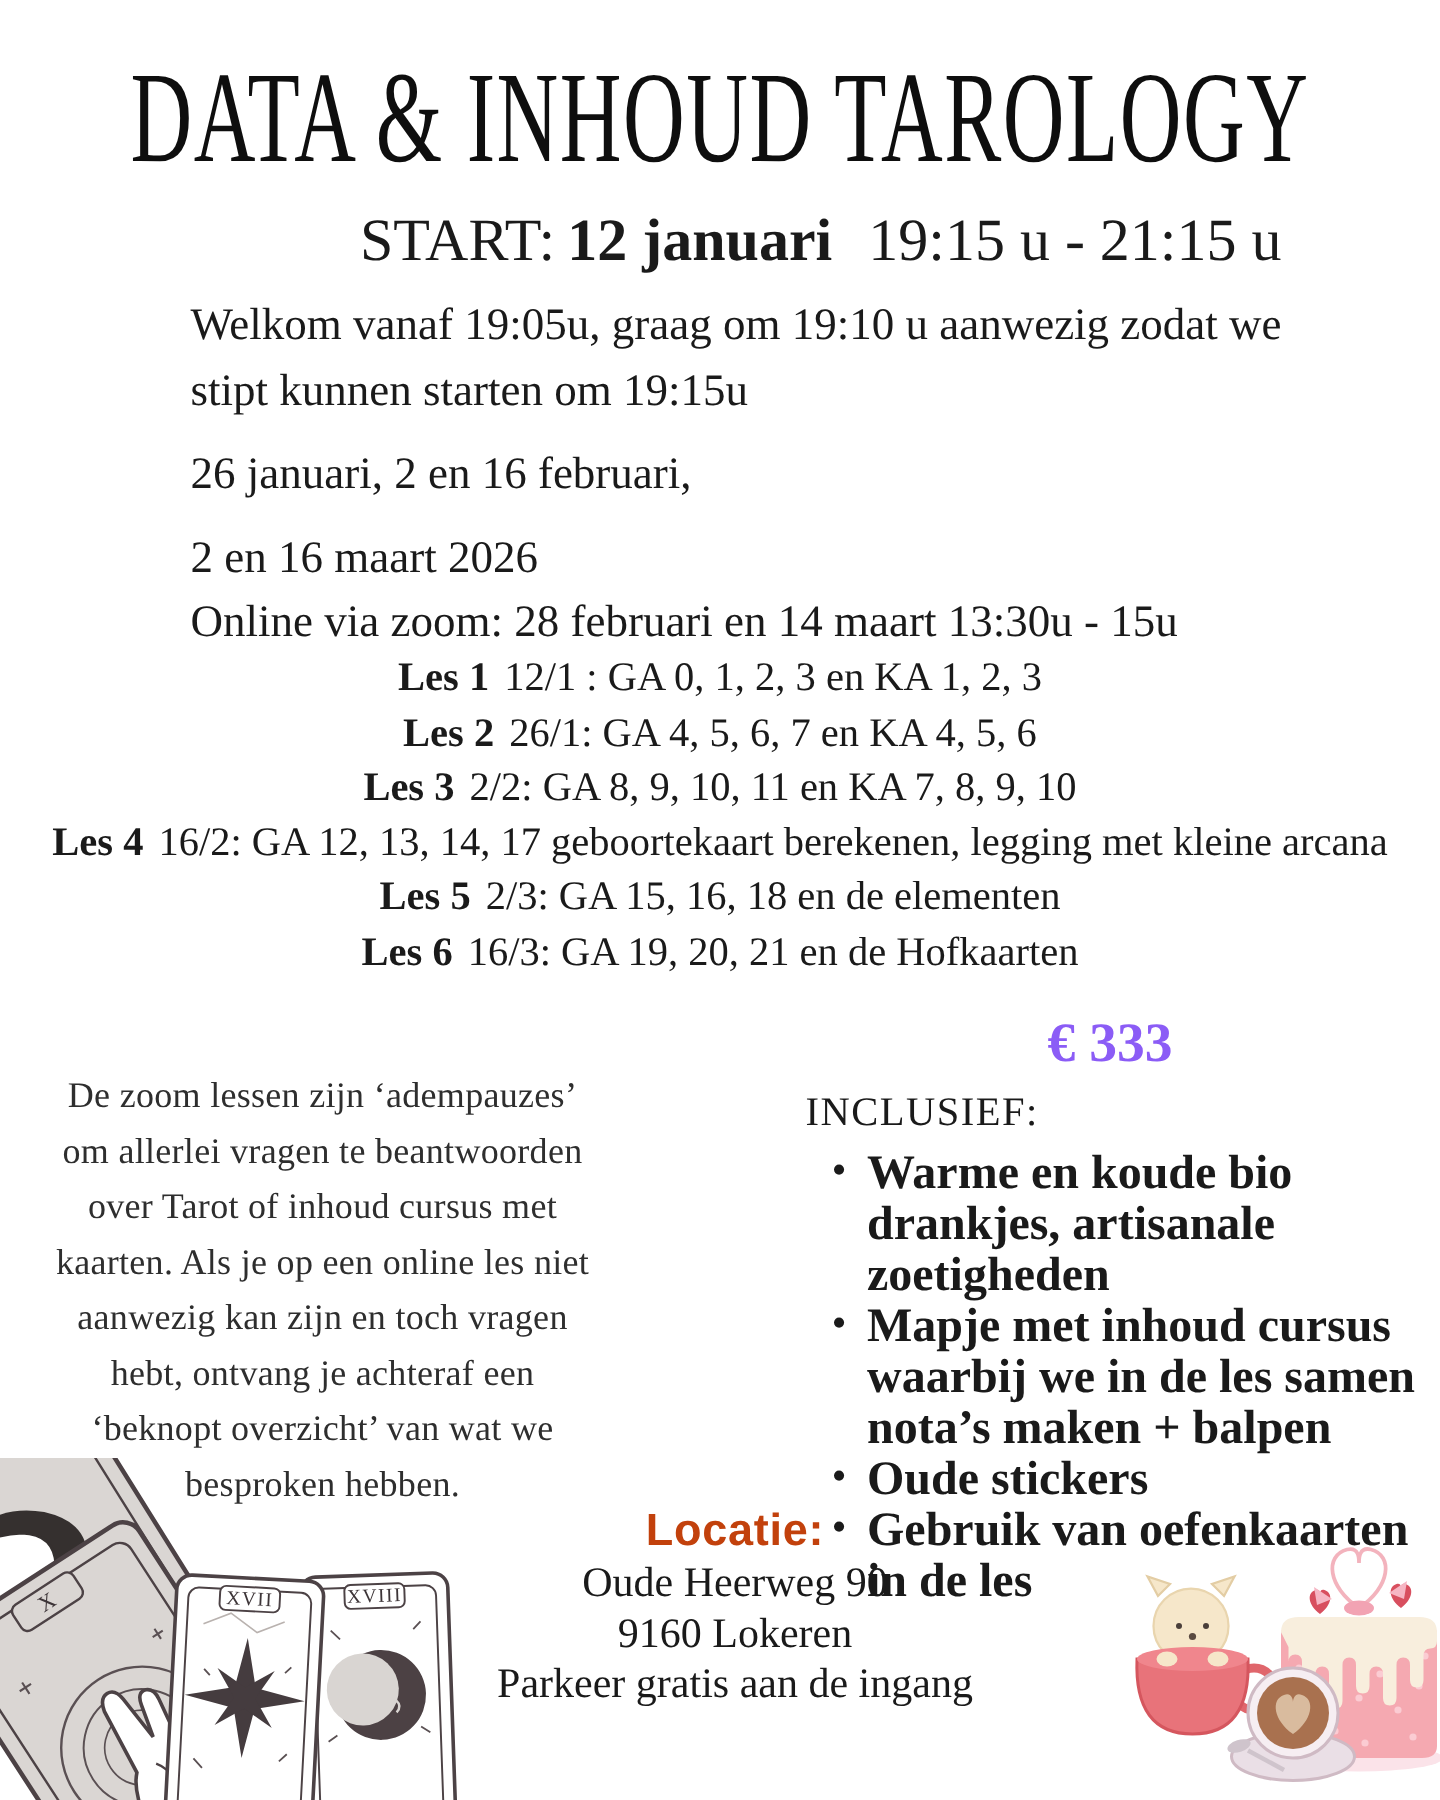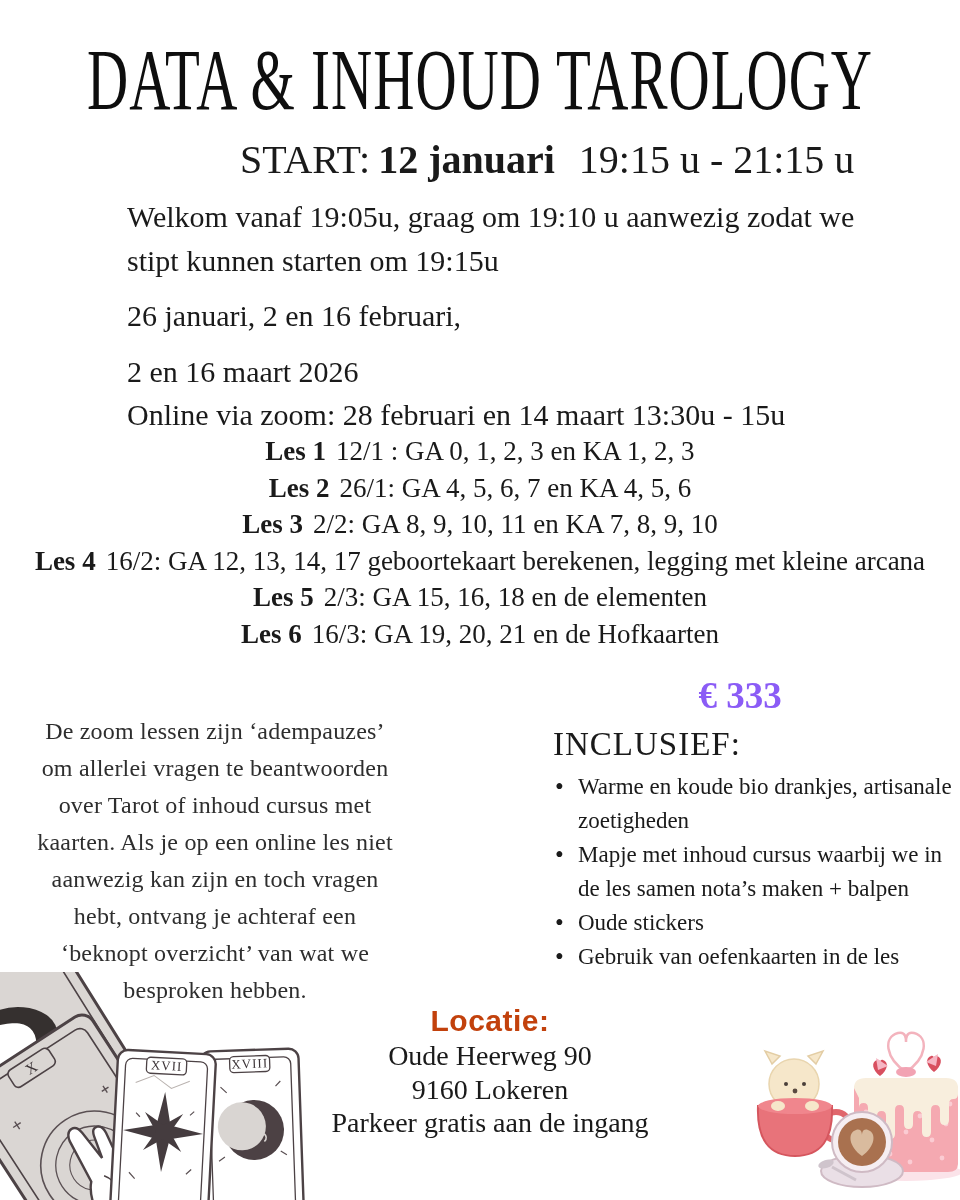--- a/index.html
+++ b/index.html
@@ -31,25 +31,25 @@
   .price {
     position:absolute; top:674px; left:540px; width:400px;
     text-align:center; font-weight:bold; font-size:37px; color:#8b5cf6;
   }
   .note {
     position:absolute; left:25px; top:713px; width:380px;
     text-align:center; font-size:24px; line-height:37px;
     color:#2e2e2e; letter-spacing:0.2px; white-space:nowrap;
   }
   .inclusief { position:absolute; left:537px; top:726px; width:420px; }
-  .inclusief .heading { font-size:33px; letter-spacing:1px;margin-left:16px; }
+  .inclusief .heading { font-size:27px; letter-spacing:1px; }
   .inclusief ul { list-style:none; margin-top:7px; }
   .inclusief li {
     position:relative; padding-left:41px;
-    font-size:23px; line-height:34px;
+    font-size:32px; line-height:34px;font-weight:bold;
   }
   .inclusief li::before {
     content:"•"; position:absolute; left:18px; top:0; font-size:25px;
   }
   .location { position:absolute; left:280px; top:1004px; width:420px; text-align:center; }
   .location .heading {
     font-family:"Liberation Sans", sans-serif; font-weight:bold;
     font-size:30px; letter-spacing:0.5px; color:#c2410c;
   }
   .location .addr { margin-top:1px; font-size:28px; line-height:33.5px; }

